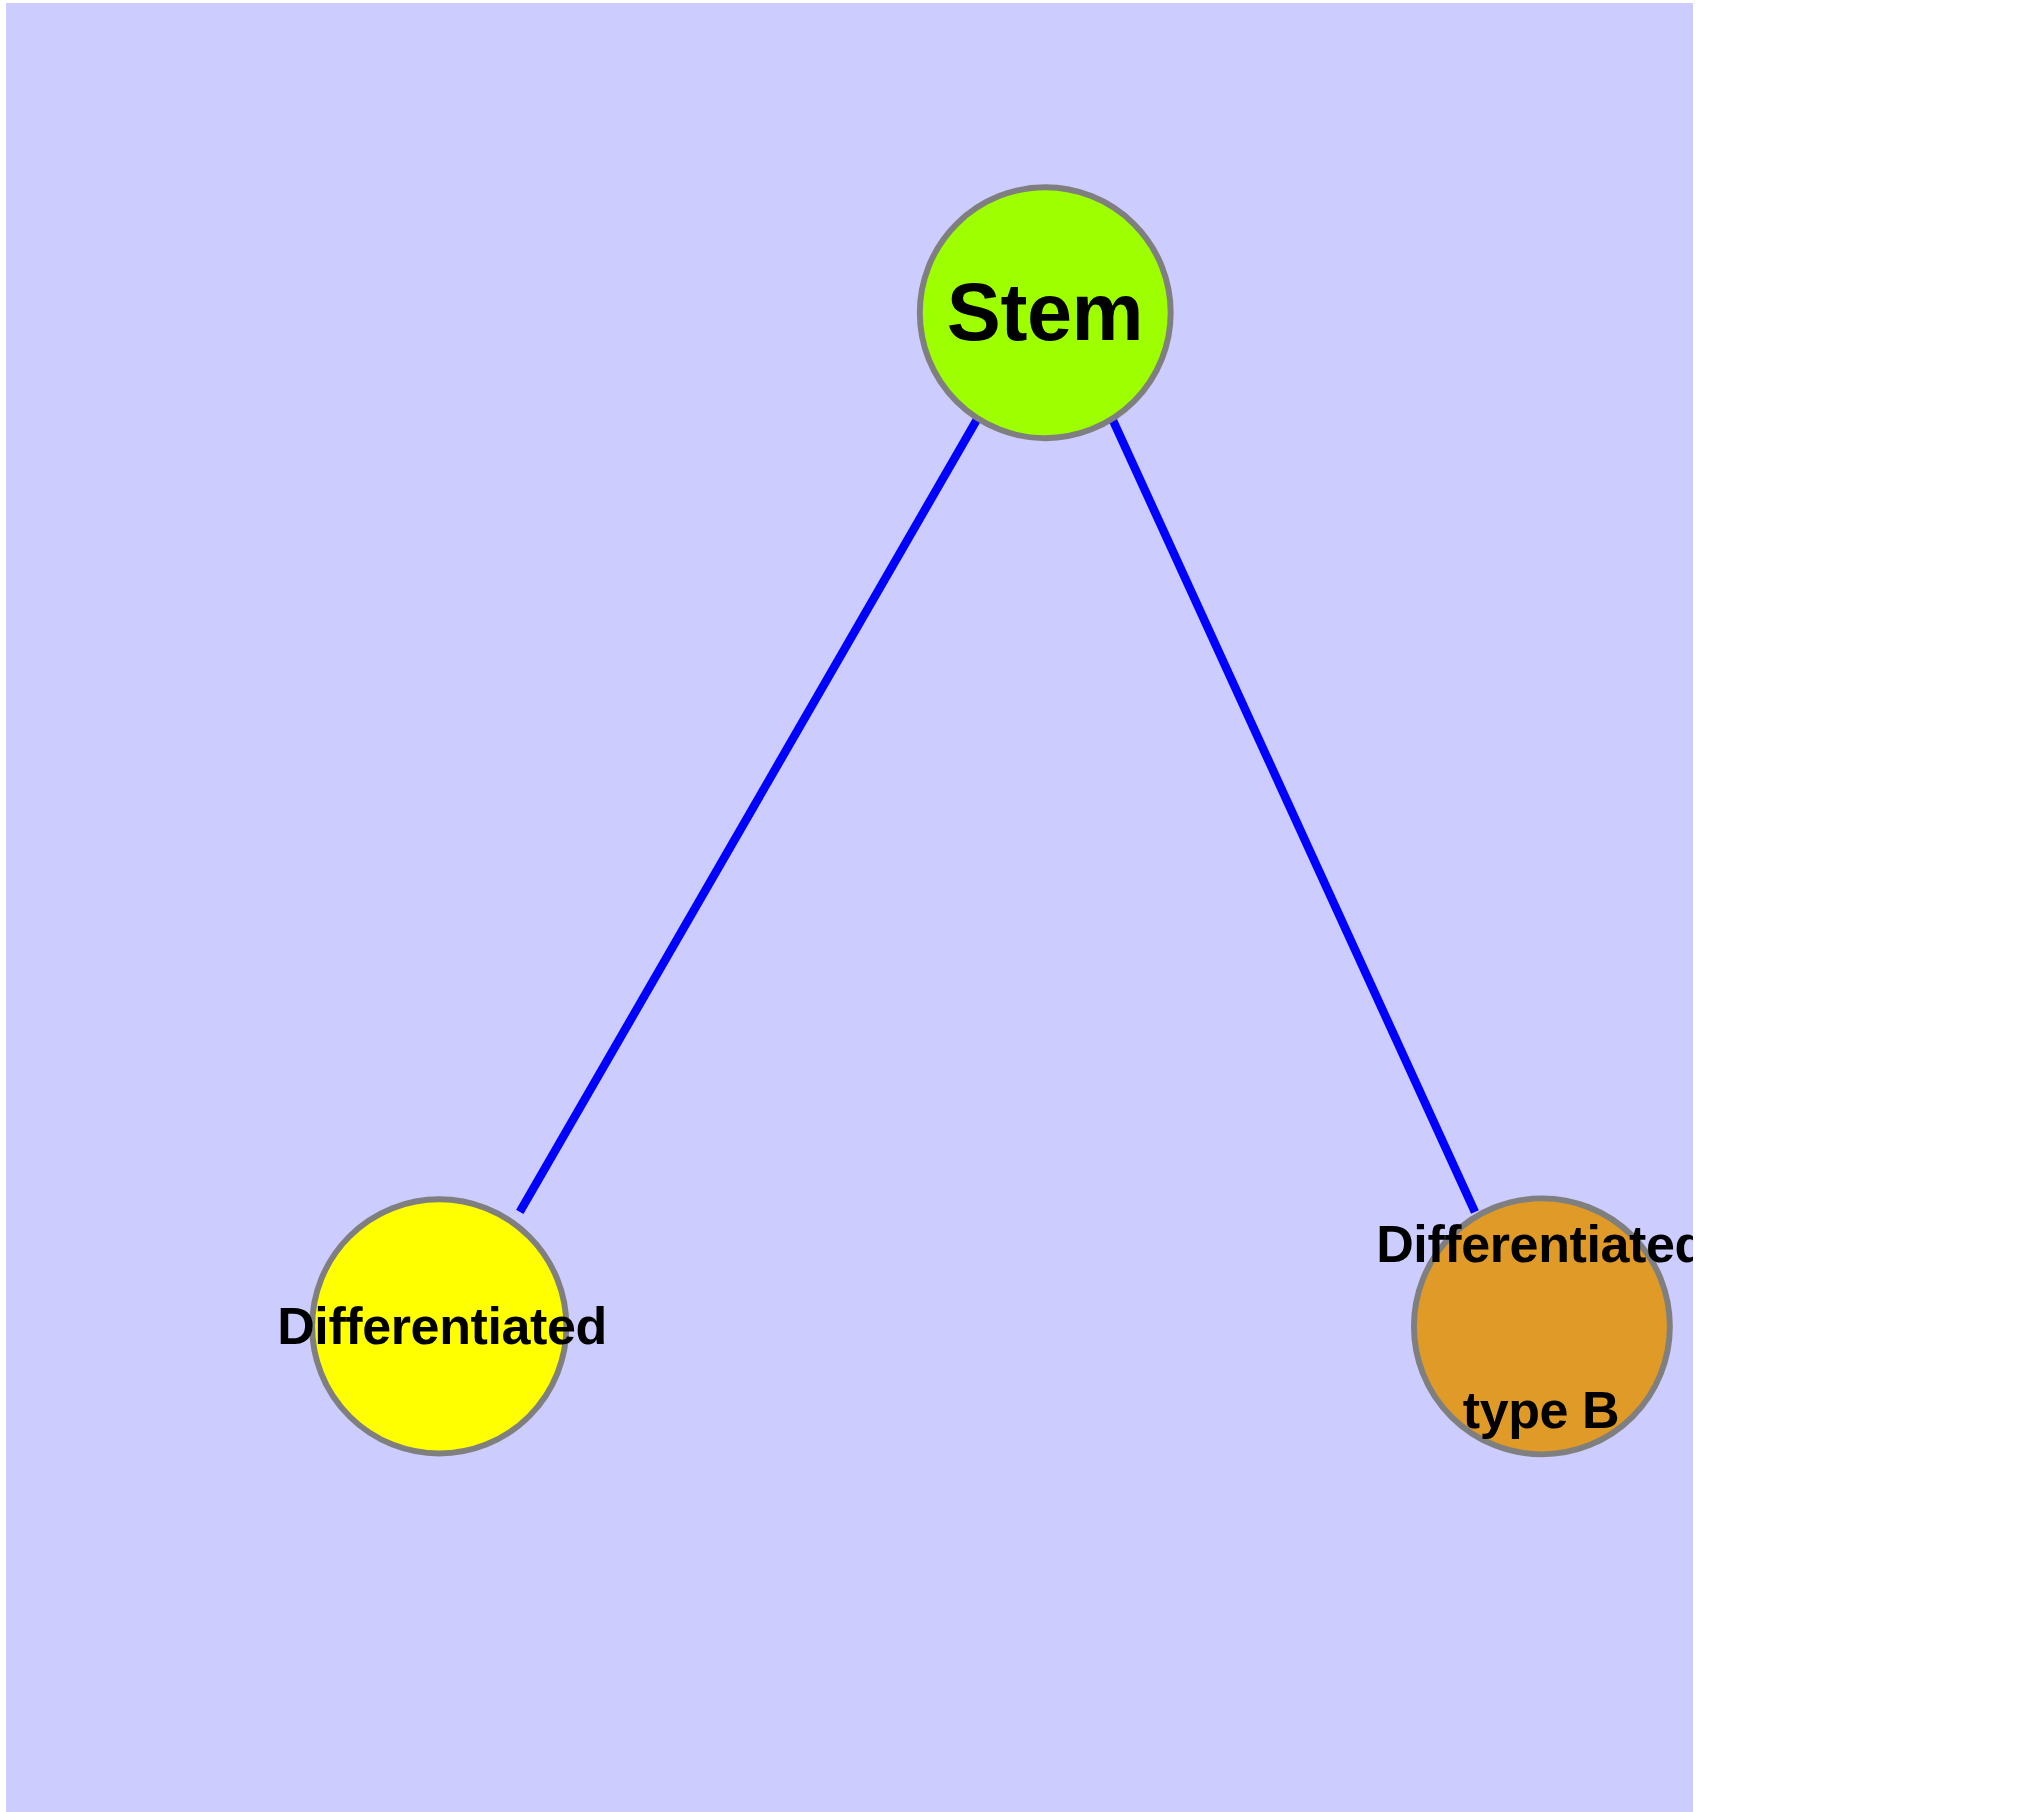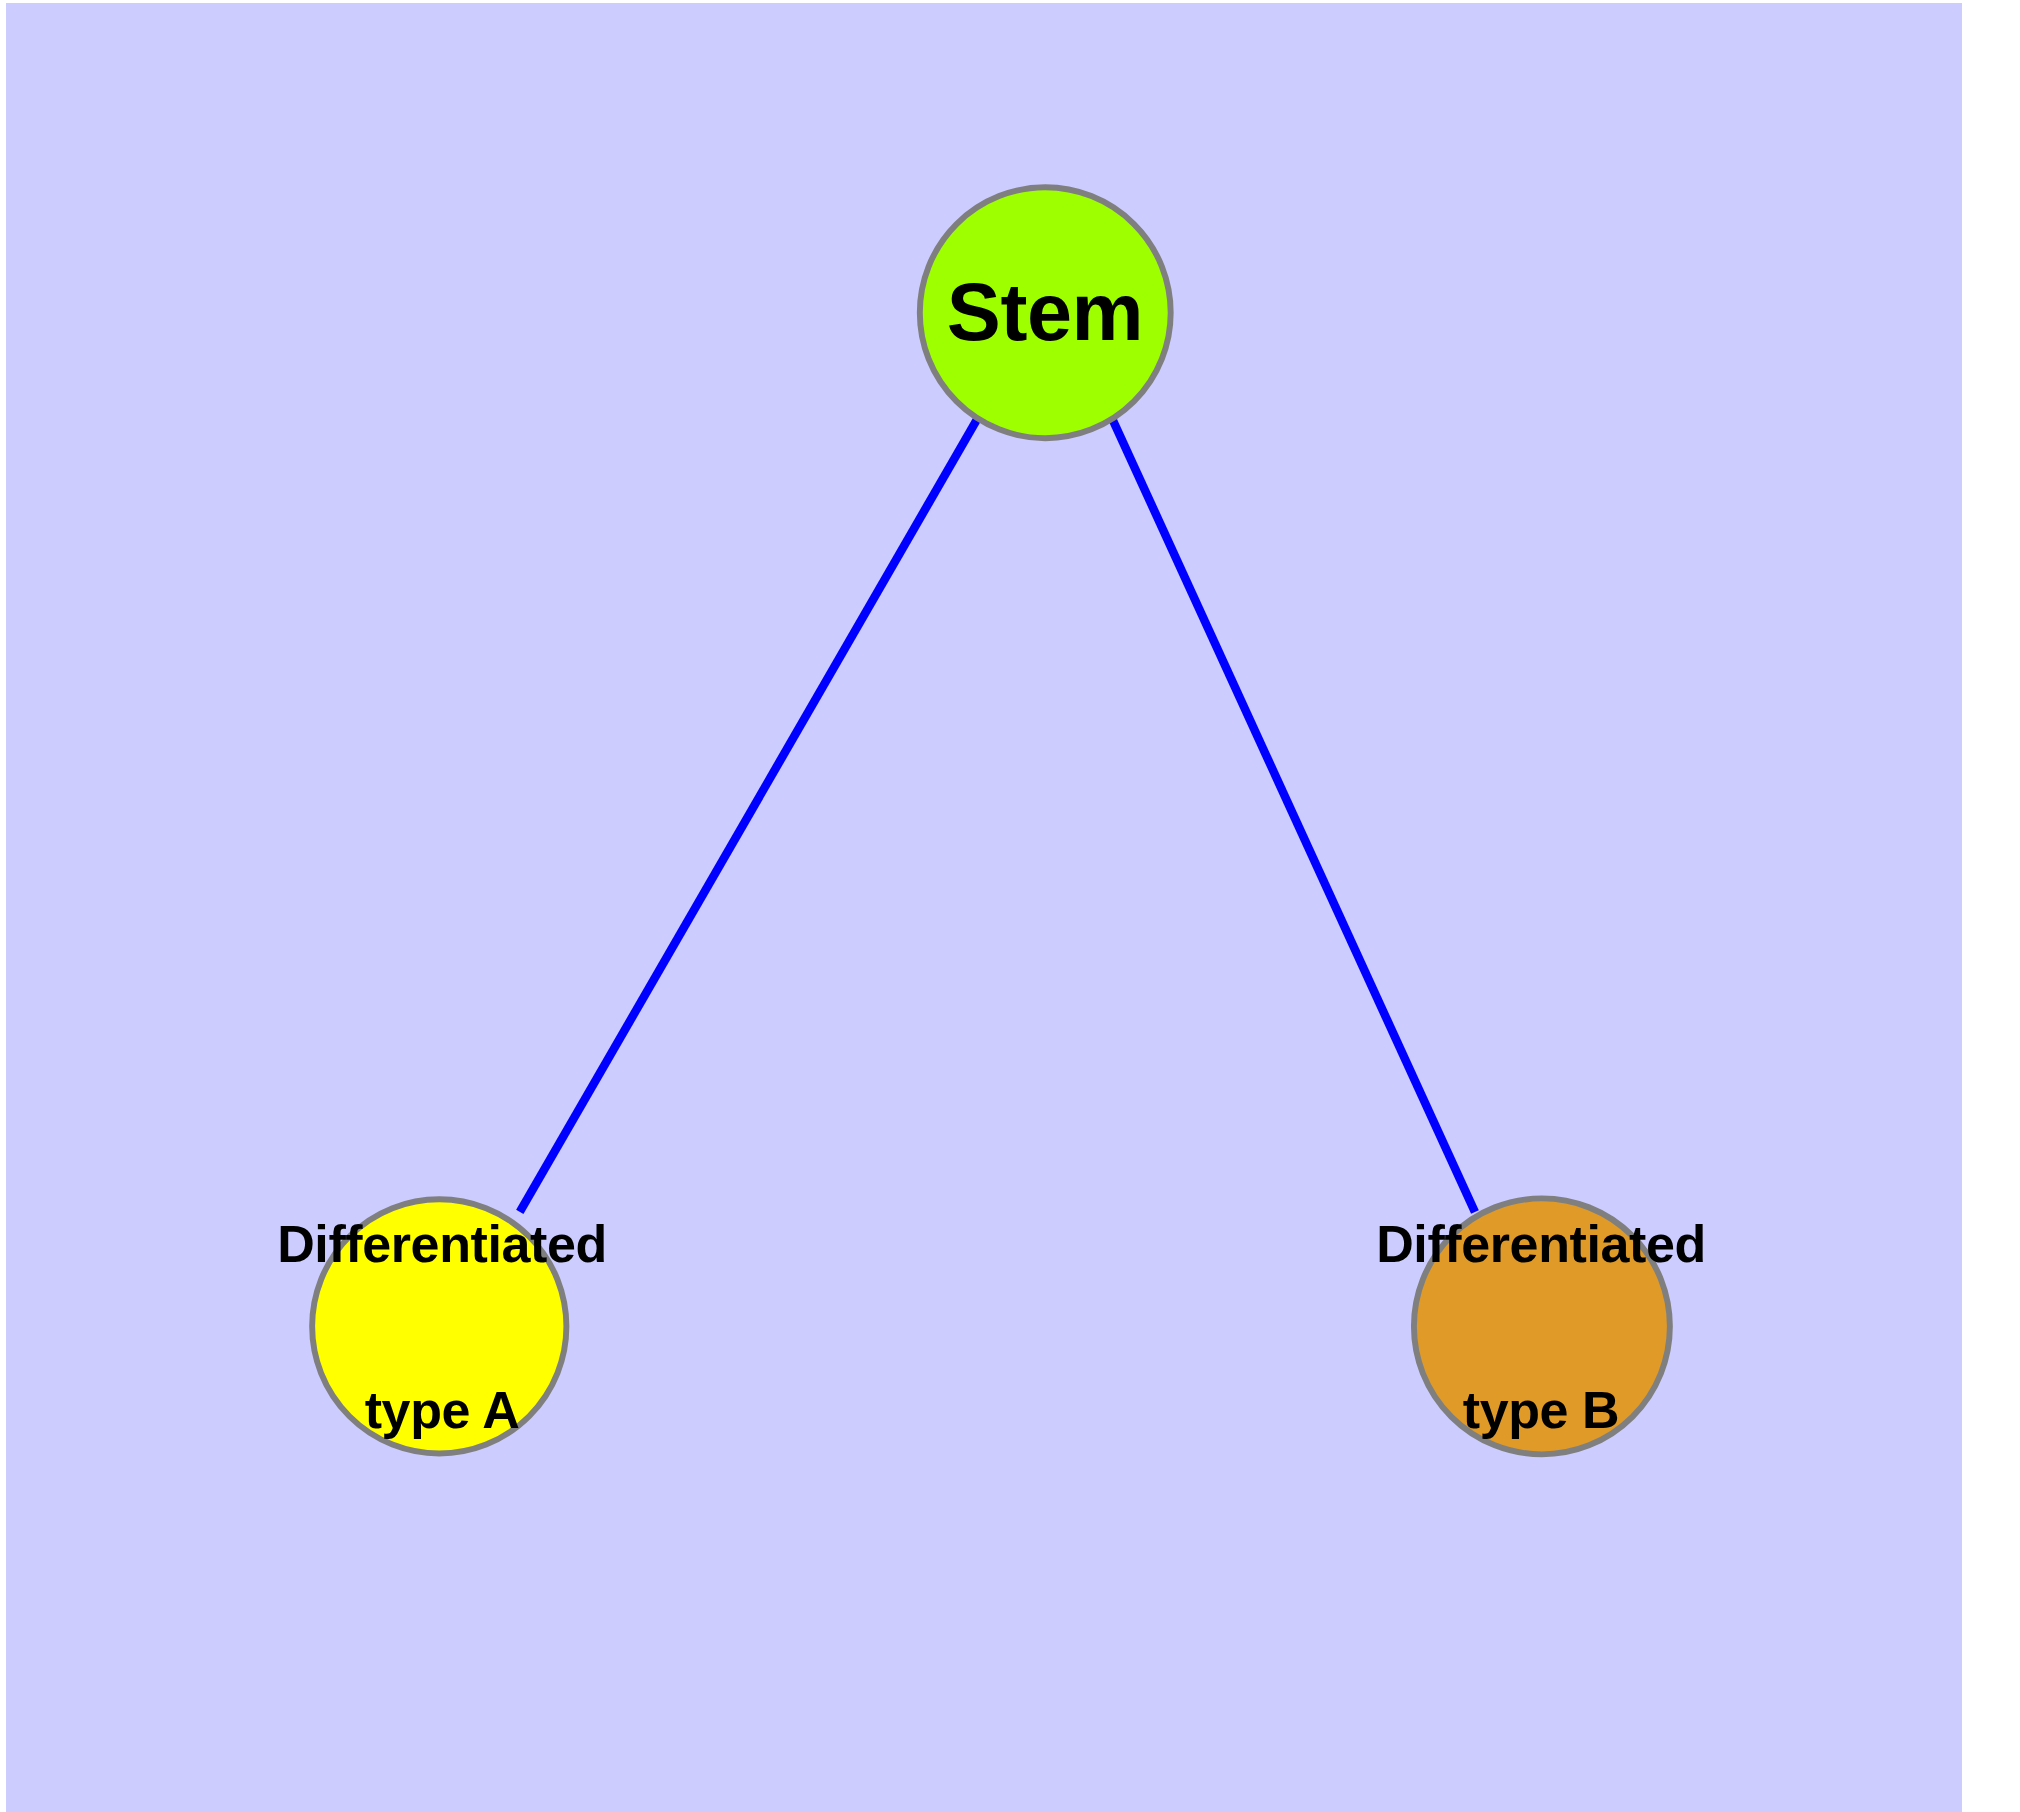--- a/index.html
+++ b/index.html
@@ -3,21 +3,21 @@
 <meta charset="utf-8">
 <title>Cell Differentiation Graph</title>
 <style>
   html, body {
     margin: 0;
     padding: 0;
     background: #ffffff;
   }
   #canvas {
     position: relative;
-    width: 1962px;
+    width: 1693px;
     height: 1812px;
     overflow: hidden;
     background: #ffffff;
     font-family: "Liberation Sans", "DejaVu Sans", sans-serif;
   }
   #plot-area {
     position: absolute;
     left: 6px;
     top: 3.4px;
     width: 2015px;
@@ -70,21 +70,20 @@
       <circle cx="1819" cy="1565" r="151" fill="#e09a28" stroke="#7f7f7f" stroke-width="7"></circle>
     </g>
   </svg>
 
   <div class="node-label label-stem" style="left:1045px; top:313px;">
     <div>Stem</div>
   </div>
 
   <div class="node-label label-two-line" style="left:442px; top:1327px;">
     <div>Differentiated</div>
-    <div>type A</div>
   </div>
 
   <div class="node-label label-two-line" style="left:1541px; top:1327px;">
     <div>Differentiated</div>
     <div>type B</div>
   </div>
 
 </div>
 
 

